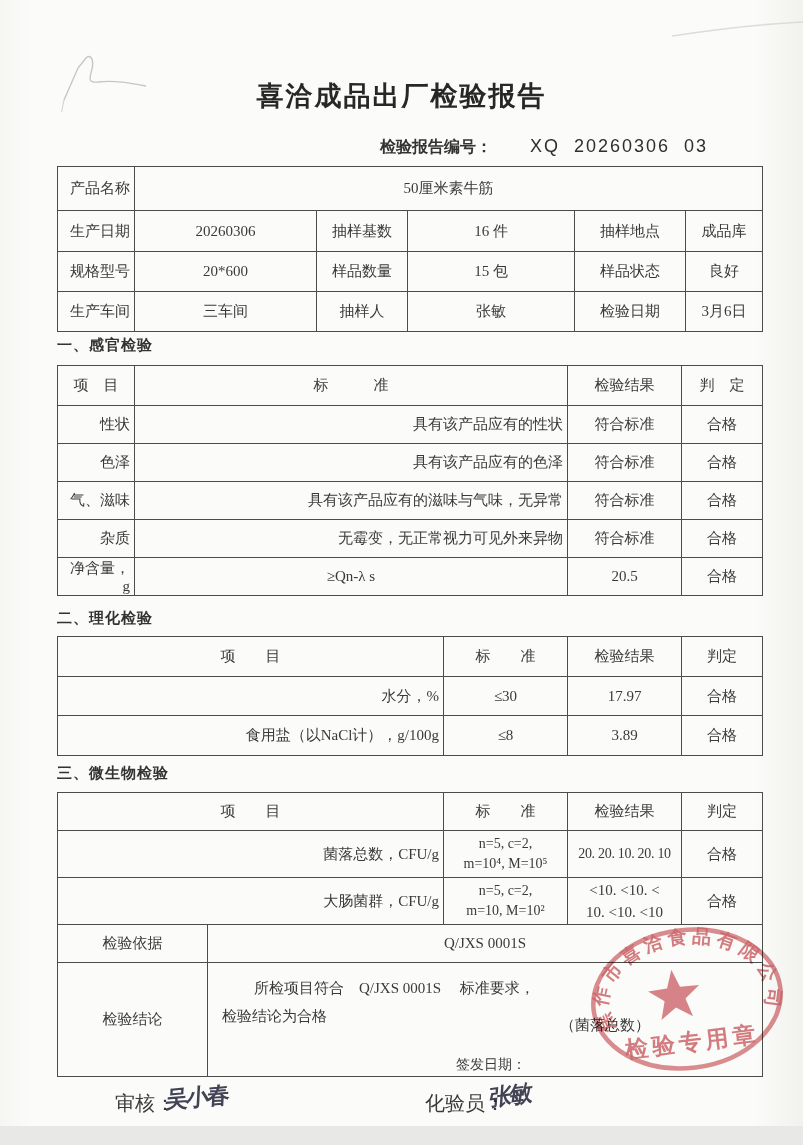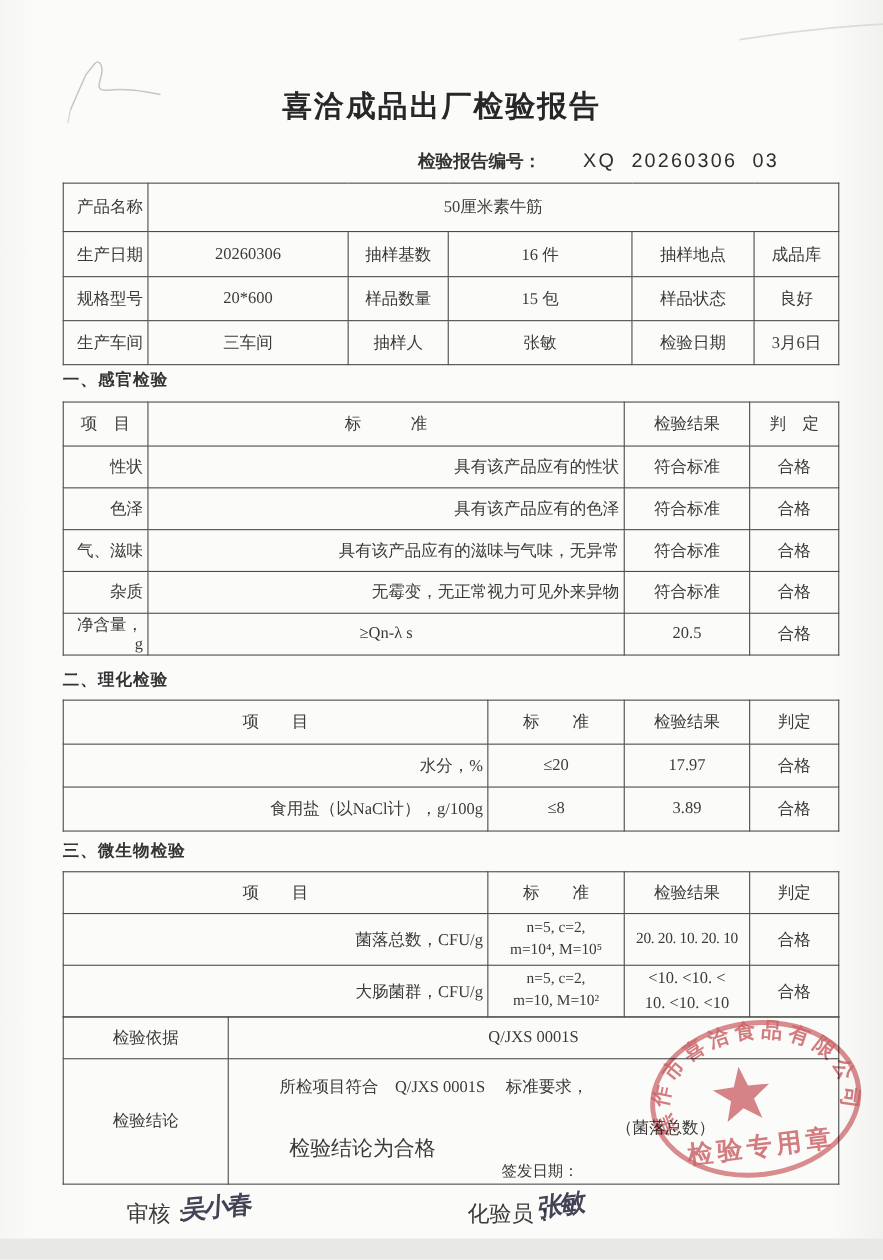--- a/index.html
+++ b/index.html
@@ -22,21 +22,21 @@
   table{border-collapse:collapse;table-layout:fixed;position:absolute;left:57px;}
   td{border:1.5px solid #4c4c4c;font-size:15px;color:#3a3a3a;text-align:center;vertical-align:middle;
      padding:0 4px;overflow:hidden;}
   td.left{text-align:right;padding-left:10px;font-family:Liberation Serif, serif;}
   .sec-title{position:absolute;left:57px;font-size:15px;font-weight:700;color:#333;letter-spacing:1px;}
   .std2{font-size:14px;line-height:1.45;}
   .res-tight{font-size:14px;letter-spacing:-0.3px;white-space:nowrap;padding:0 1px;}
   .res2{font-size:15px;line-height:1.5;}
   .concl-cell{position:relative;text-align:left;vertical-align:top;}
   .concl-line1{position:absolute;top:16px;left:14px;font-size:15px;margin-left:32px;}
-  .concl-line2{position:absolute;top:68px;left:14px;font-size:19px;margin-left:41px;}
+  .concl-line2{position:absolute;top:44px;left:14px;font-size:15px;}
   .seal-note{position:absolute;top:53px;left:352px;font-size:15px;}
   .issue{position:absolute;top:93px;left:248px;font-size:14px;}
   .issue-date{position:absolute;top:93px;left:376px;font-size:19px;margin-top:44px;}
   .signs{position:absolute;top:1082px;left:57px;width:705px;height:40px;}
   .sign-label{position:absolute;font-size:20px;color:#3a3a3a;}
   .handwrite{
     display:inline-block;font-size:23px;font-weight:700;color:#23233a;
     transform:rotate(-5deg) skewX(-8deg);letter-spacing:-2px;opacity:.85;
     font-family:"Liberation Serif","DejaVu Serif",serif;
   }
@@ -162,21 +162,21 @@
       </colgroup>
     <tbody>
         <tr style="height:40px">
       <td>项　　目</td>
       <td>标　　准</td>
       <td>检验结果</td>
       <td>判定</td>
     </tr>
     <tr style="height:39px">
       <td class="left">水分，%</td>
-      <td>≤20</td>
+      <td>≤30</td>
       <td>17.97</td>
       <td>合格</td>
     </tr>
     <tr style="height:40px">
       <td class="left">食用盐（以NaCl计），g/100g</td>
       <td>≤8</td>
       <td>3.89</td>
       <td>合格</td>
     </tr>
   </tbody>

